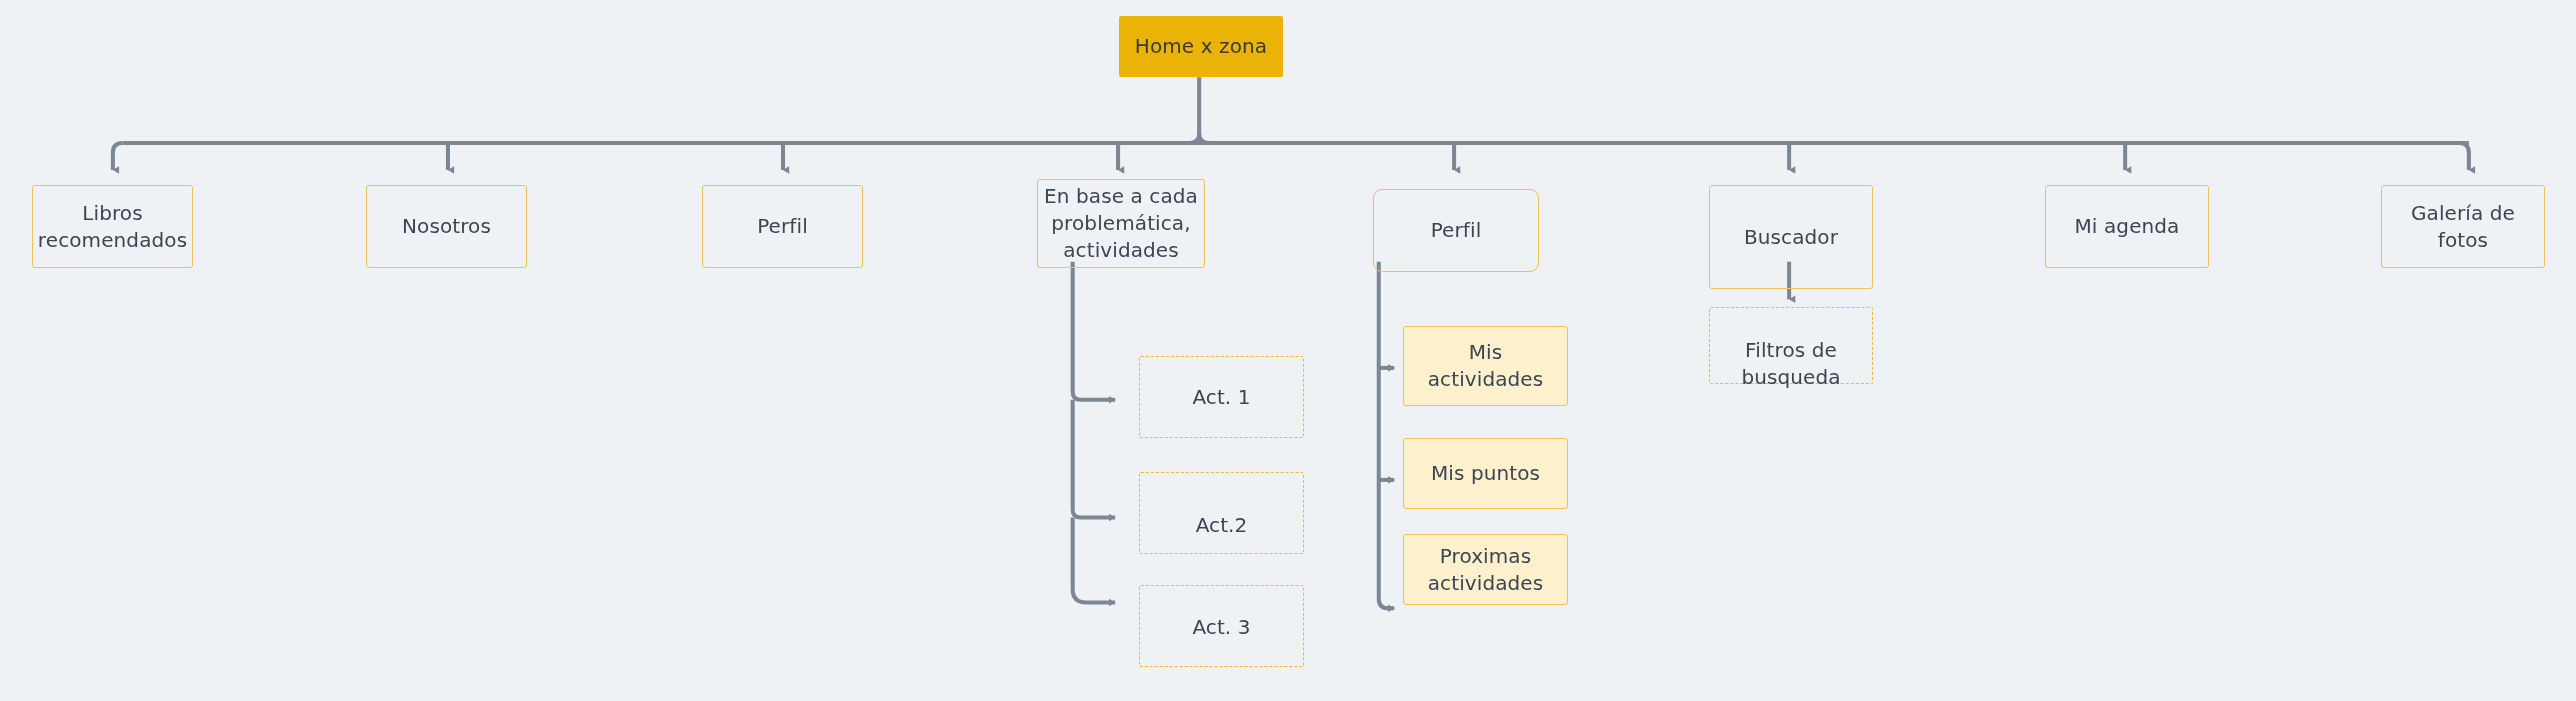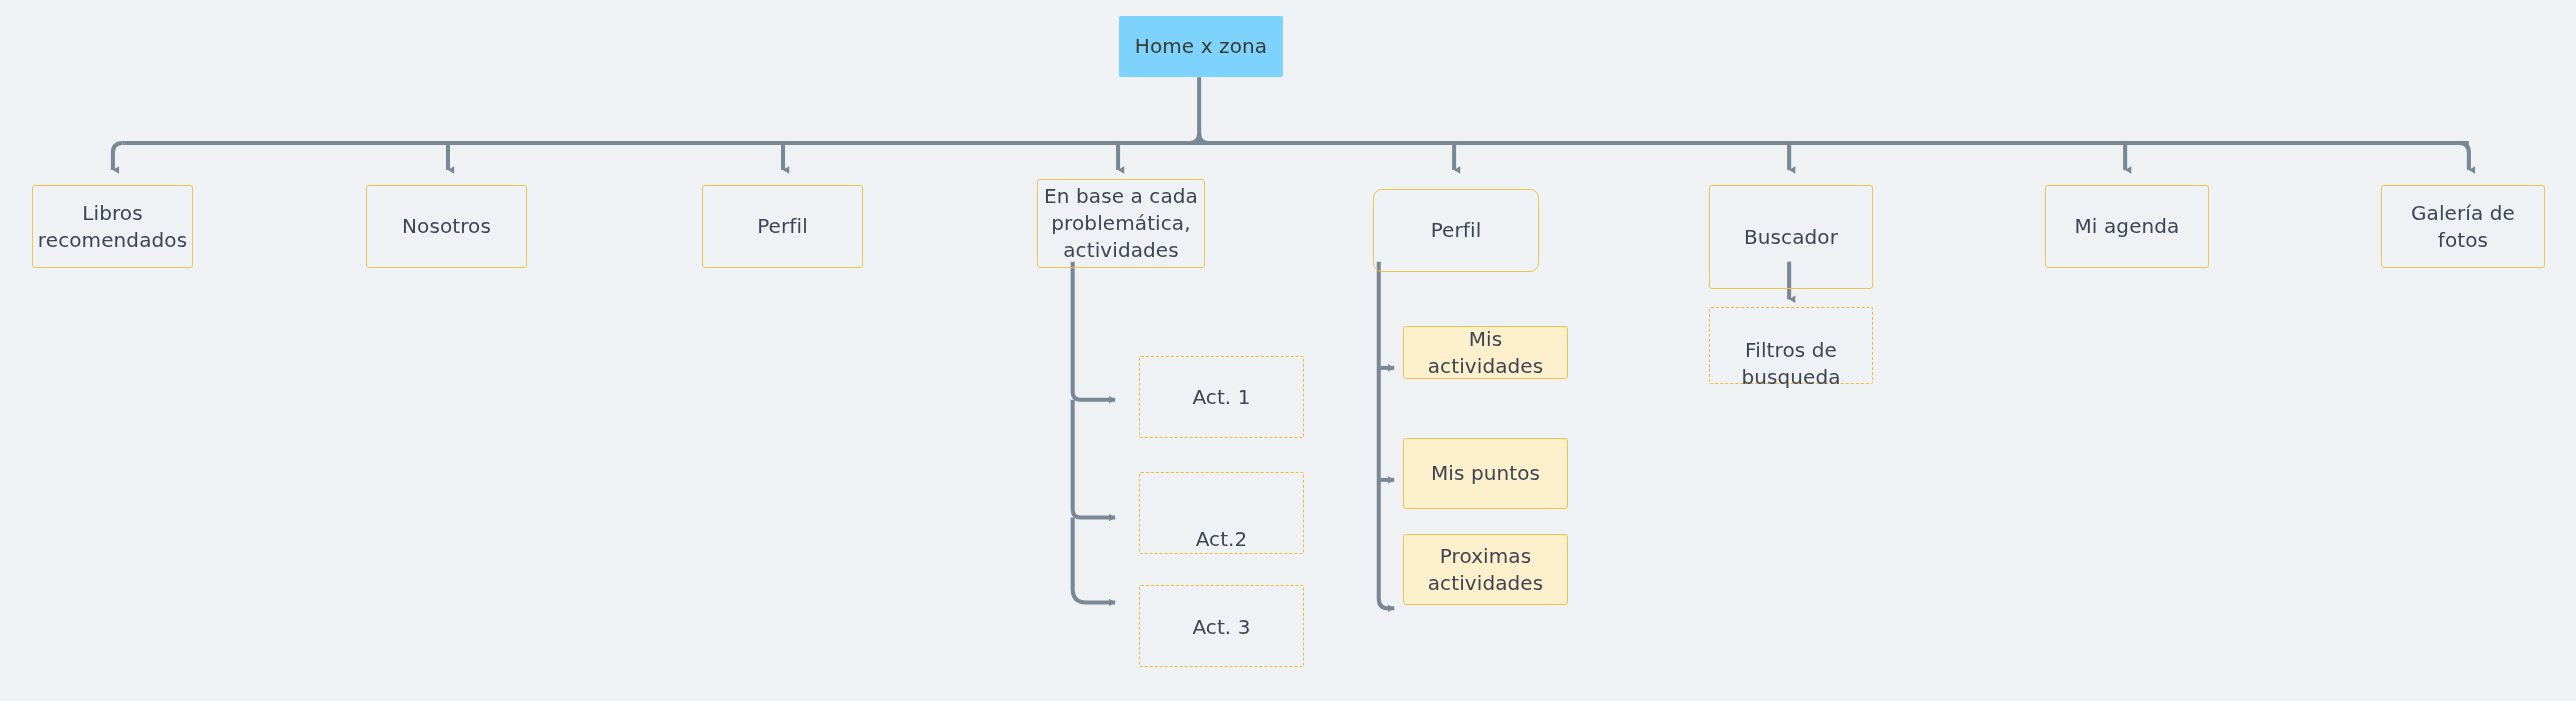--- a/index.html
+++ b/index.html
@@ -34,21 +34,21 @@
     justify-content: center;
     text-align: center;
     color: #3d4452;
     font-size: 20px;
     line-height: 1.35;
     letter-spacing: 0.1px;
     border-radius: 2.9px;
   }
   
   .node.root {
-    background: #7dd3fc;
+    background: #eab308;
     border: none;
     color: #3a3a35;
     border-radius: 1.9px;
   }
   
   .node.outline {
     background: transparent;
     border: 1.9px solid #f2c14e;
   }
   
@@ -61,21 +61,21 @@
     background: transparent;
     border: 1.9px dashed #f5b731;
     border-radius: 1.9px;
   }
   .node .txt {
     display: block;
     white-space: pre-line;
     padding: 0 5.8px;
   }
   .node.align-upper {
-    align-items: flex-end;
+    align-items: center;
     padding-top: 25px;
   }
   .node.align-mid-up {
     align-items: flex-start;
     padding-top: 29px;
   }
   .node.align-lower {
     align-items: flex-end;
     padding-bottom: 25px;
   }
@@ -169,21 +169,21 @@
   </div>
 
   <div class="node dashed align-upper" style="left:1139px; top:472px; width:165px; height:82px;">
     <span class="txt">Act.2</span>
   </div>
 
   <div class="node dashed align-lower" style="left:1139px; top:585px; width:165px; height:82px;">
     <span class="txt">Act. 3</span>
   </div>
 
-  <div class="node filled" style="left:1403px; top:326px; width:165px; height:53px;">
+  <div class="node filled" style="left:1403px; top:326px; width:165px; height:80px;">
     <span class="txt">Mis actividades</span>
   </div>
 
   <div class="node filled" style="left:1403px; top:438px; width:165px; height:71px;">
     <span class="txt">Mis puntos</span>
   </div>
 
   <div class="node filled" style="left:1403px; top:534px; width:165px; height:71px;">
     <span class="txt">Proximas actividades</span>
   </div>

